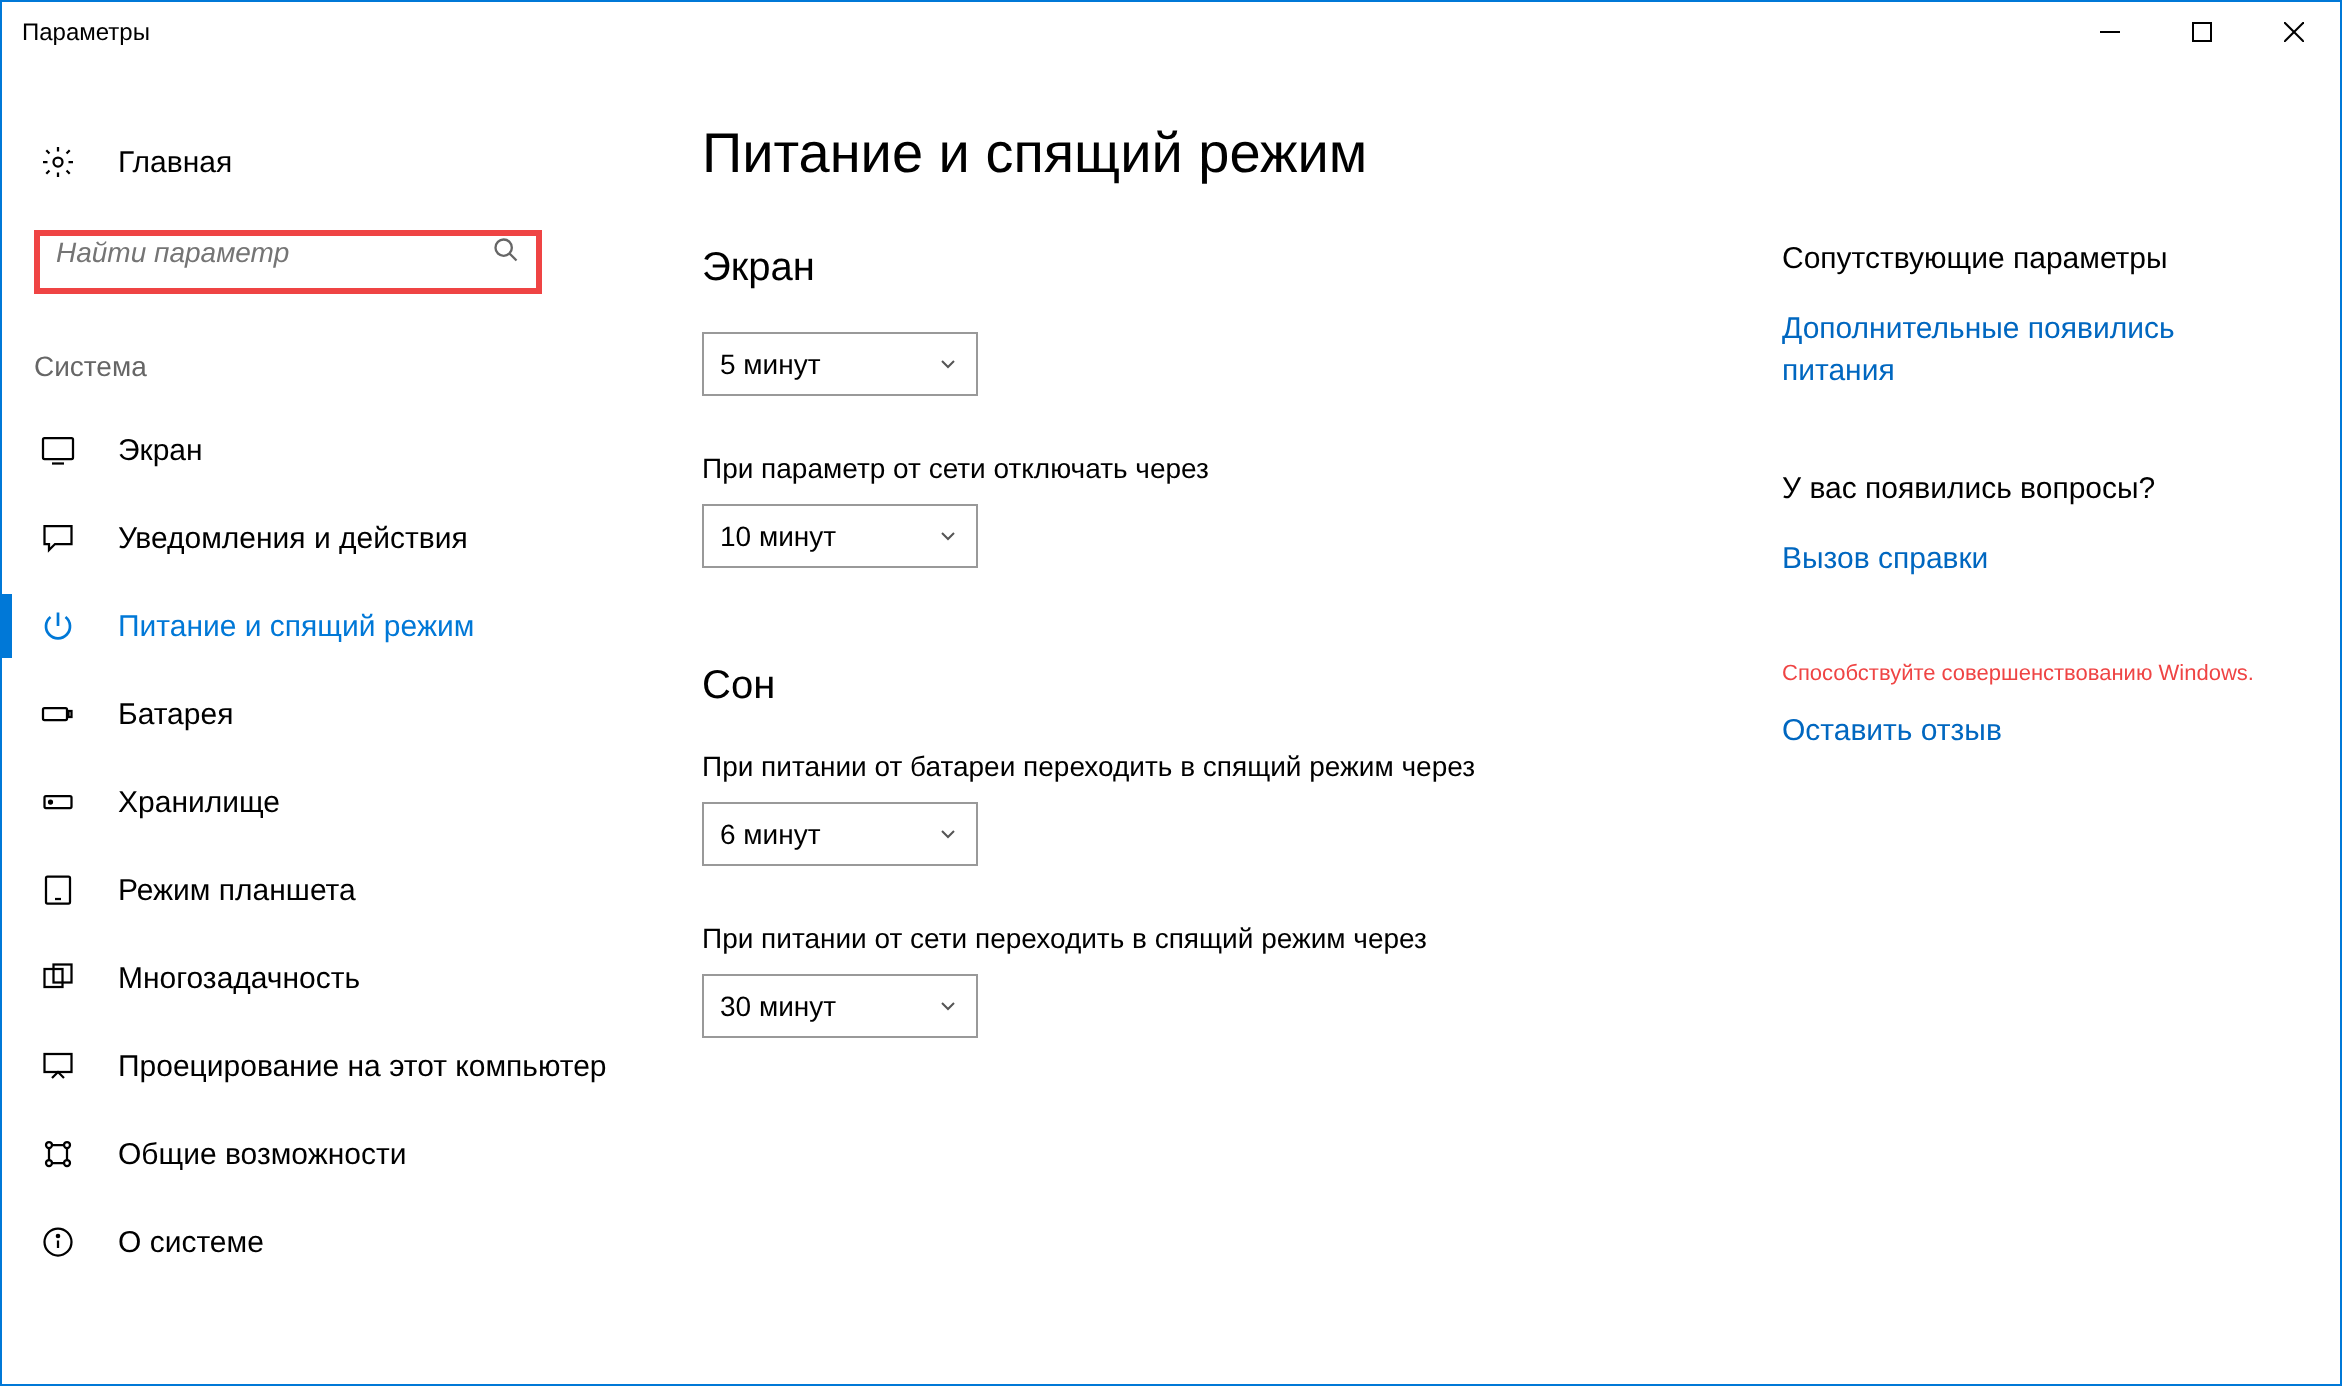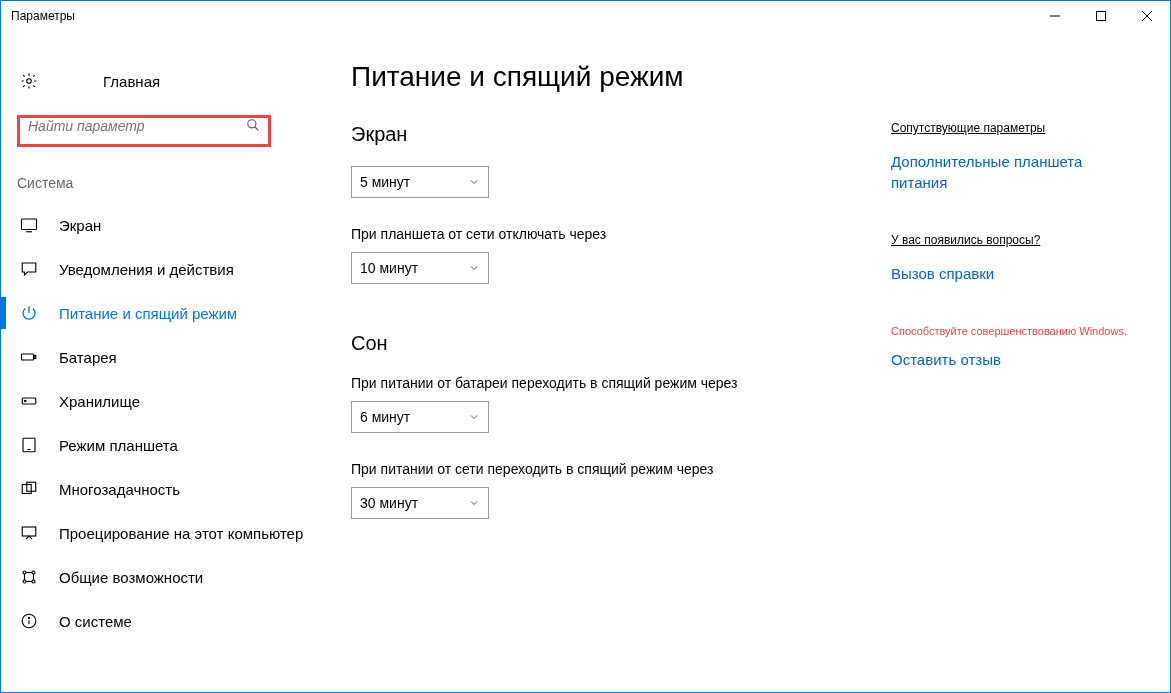--- a/index.html
+++ b/index.html
@@ -5,21 +5,21 @@
   * { box-sizing: border-box; margin: 0; padding: 0; }
   html, body { width: 1171px; height: 693px; font-family: "Segoe UI", Arial, sans-serif; background: #fff; overflow: hidden; }
   .window { width: 1171px; height: 693px; border: 1px solid #0078d7; display: flex; flex-direction: column; }
   .titlebar { height: 30px; display: flex; align-items: center; padding-left: 10px; border-bottom: 0; }
   .titlebar-title { font-size: 12px; color: #000; flex: 1; }
   .win-controls { display: flex; }
   .win-btn { width: 46px; height: 30px; display: flex; align-items: center; justify-content: center; font-size: 14px; color: #000; }
   .win-btn svg { stroke: #000; }
   .body { flex: 1; display: flex; }
   .sidebar { width: 320px; padding: 30px 0 0 16px; }
-  .home-row { display: flex; align-items: center; height: 40px; padding-left: 0; margin-bottom: 14px; gap: 44px; }
+  .home-row { display: flex; align-items: center; height: 40px; padding-left: 0; margin-bottom: 14px; }
   .home-row .icon { width: 24px; display: flex; justify-content: center; }
   .home-row .label { margin-left: 18px; font-size: 15px; color: #000; }
   .search-box { width: 254px; height: 32px; border: 3px solid #ef4444; display: flex; align-items: flex-start; padding: 0 8px; margin-bottom: 28px; }
   .search-box input { flex: 1; border: none; outline: none; font-size: 14px; font-style: italic; color: #555; background: transparent; }
   .search-box .search-icon { color: #555; }
   .section-label { font-size: 14px; color: #666; margin-bottom: 12px; padding-left: 0; }
   .nav-item { height: 44px; display: flex; align-items: center; padding-left: 0; position: relative; }
   .nav-item .icon { width: 24px; display: flex; justify-content: center; color: #000; }
   .nav-item .label { margin-left: 18px; font-size: 15px; color: #000; }
   .nav-item.active::before { content: ""; position: absolute; left: -16px; top: 6px; bottom: 6px; width: 5px; background: #0078d7; }
@@ -27,21 +27,21 @@
   .main { flex: 1; padding: 30px 0 0 30px; display: flex; }
   .content { width: 530px; }
   .page-title { font-size: 28px; font-weight: 400; color: #000; margin-bottom: 30px; }
   .section-title { font-size: 20px; font-weight: 400; color: #000; margin-bottom: 20px; }
   .setting-label { font-size: 14px; color: #000; margin-bottom: 10px; }
   .dropdown { width: 138px; height: 32px; border: 1px solid #999; display: flex; align-items: center; padding: 0 8px; margin-bottom: 28px; }
   .dropdown .value { flex: 1; font-size: 14px; color: #000; }
   .dropdown .chev { color: #555; }
   .spacer { height: 20px; }
   .aside { flex: 1; padding: 60px 30px 0 10px; }
-  .aside-title { font-size: 12px; color: #000; margin-bottom: 16px; text-decoration: underline; }
+  .aside-title { font-size: 15px; color: #000; margin-bottom: 16px; }
   .aside-link { font-size: 15px; color: #0067c0; display: block; margin-bottom: 40px; line-height: 1.4; max-width: 240px; }
   .aside-block { margin-bottom: 10px; }
   .aside-text { font-size: 11px; color: #ef4444; line-height: 1.4; max-width: 240px; margin-bottom: 10px; }
   svg { display: block; }
 </style>
 </head>
 <body>
 
 <div class="window">
   <div class="titlebar">
@@ -193,21 +193,21 @@
 
         <div class="dropdown">
           <span class="value">5 минут</span>
           <span class="chev">
               <svg width="12" height="12" viewBox="0 0 24 24" fill="none" stroke="#555" stroke-width="2">
                 <polyline points="6 9 12 15 18 9"></polyline>
               </svg>
             </span>
         </div>
 
-        <div class="setting-label">При планшета от сети отключать через</div>
+        <div class="setting-label">При параметр от сети отключать через</div>
         <div class="dropdown">
           <span class="value">10 минут</span>
           <span class="chev">
               <svg width="12" height="12" viewBox="0 0 24 24" fill="none" stroke="#555" stroke-width="2">
                 <polyline points="6 9 12 15 18 9"></polyline>
               </svg>
             </span>
         </div>
 
         <div class="spacer"></div>
@@ -231,21 +231,21 @@
               <svg width="12" height="12" viewBox="0 0 24 24" fill="none" stroke="#555" stroke-width="2">
                 <polyline points="6 9 12 15 18 9"></polyline>
               </svg>
             </span>
         </div>
       </div>
 
       <div class="aside">
         <div class="aside-block">
           <div class="aside-title">Сопутствующие параметры</div>
-          <a class="aside-link">Дополнительные планшета питания</a>
+          <a class="aside-link">Дополнительные появились питания</a>
         </div>
         <div class="aside-block">
           <div class="aside-title">У вас появились вопросы?</div>
           <a class="aside-link">Вызов справки</a>
         </div>
         <div class="aside-block">
           <div class="aside-text">Способствуйте совершенствованию Windows.</div>
           <a class="aside-link">Оставить отзыв</a>
         </div>
       </div>

